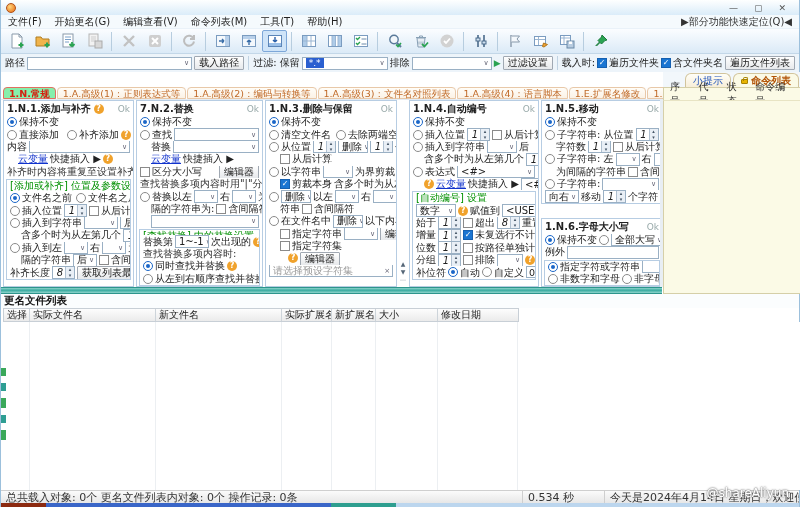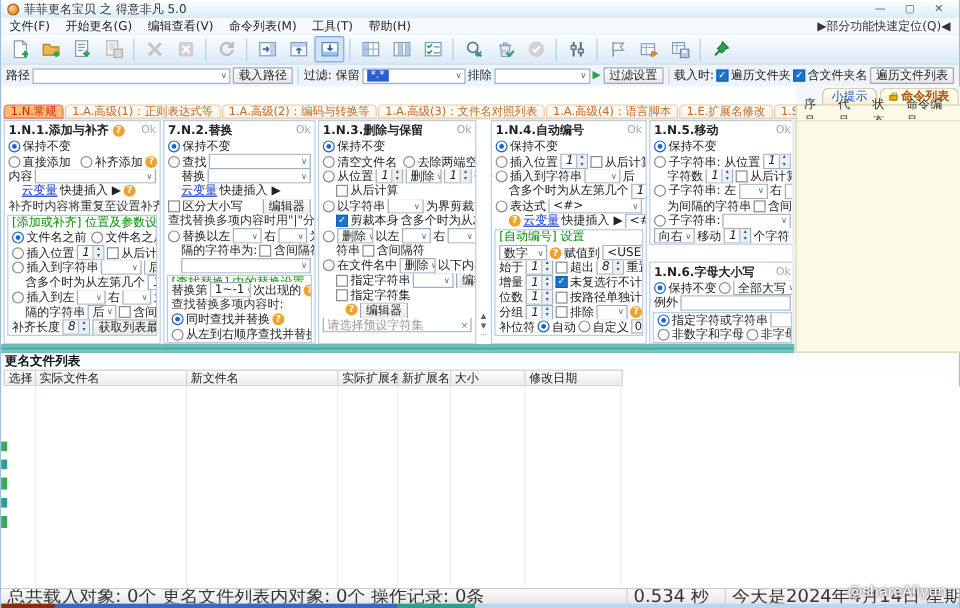--- a/index.html
+++ b/index.html
@@ -48,21 +48,21 @@
 .tab{border:1px solid #9db8d8;border-bottom:none;border-radius:5px 5px 0 0;padding:0 6px;background:linear-gradient(#fffdf9,#fcf1e2);color:#1f55bb;font-size:10px;height:14px;line-height:13px;white-space:nowrap}
 .tab.active{background:#fff;font-weight:bold;color:#1535b5;box-shadow:inset 0 -2px 0 #2a50c8;height:15px}
 .ddbtn{margin-left:auto;width:13px;height:12px;border:1px solid #8aa8c8;background:linear-gradient(#fff,#d8e8f6);font-size:6px;color:#246;display:flex;align-items:center;justify-content:center;flex:none;margin-bottom:1px}
 .sidetabs{position:absolute;left:662px;top:72px;width:138px;height:15px;display:flex;justify-content:flex-end;gap:2px;align-items:flex-end;padding-right:2px;background:#f2f7fb}
 .stab-side{border:1px solid #d2c49c;border-bottom:none;border-radius:6px 6px 0 0;padding:0 7px;font-size:10px;height:14px;line-height:13px;background:linear-gradient(#fffef8,#f7eed8);color:#2255bb;display:flex;align-items:center;gap:3px}
 .stab-side.active{background:#fbfae6;color:#b25408;font-weight:bold}
 .lock{width:7px;height:5px;background:#e8b400;border:1px solid #a88200;border-radius:1px;position:relative;flex:none;margin-top:2px}
 .lock::before{content:"";position:absolute;left:1px;top:-3px;width:3px;height:3px;border:1px solid #a88200;border-bottom:none;border-radius:2px 2px 0 0}
 .tabssub{position:absolute;left:0;top:87px;width:662px;height:13px;display:flex;align-items:center;gap:1px;padding:0 0 0 2px;background:#fdfdfd;border-bottom:1px solid #e4ecf4}
 .stab{border:1px solid #e8c8a8;border-radius:4px 4px 0 0;padding:0 5px;font-size:9.5px;color:#c06a28;background:linear-gradient(#fffdf8,#fbf2e6);height:12px;line-height:11px;white-space:nowrap}
-.stab.active{color:#d51f10;font-weight:normal;background:#fdba74;border-color:#e07060}
+.stab.active{color:#d51f10;font-weight:bold;background:#86efac;border-color:#e07060}
 .cmdheaders{position:absolute;left:662px;top:87px;width:138px;height:13px;background:#fbfae6;border:1px solid #d5cfa8;border-bottom:none;display:flex;gap:9px;align-items:center;padding:0 6px;font-size:10px;color:#333}
 .cmdpanel{position:absolute;left:662px;top:100px;width:138px;height:194px;background:#fbfae6;border:1px solid #d5cfa8;border-top:1px solid #e8e4c4}
 
 .main{position:absolute;left:0;top:100px;width:662px;height:187px;background:#fff;display:flex;gap:2px;padding-left:2px}
 .pcol{border:1px solid #b7cde3;background:#fff;display:flex;flex-direction:column;overflow:hidden;flex:none}
 .ph{display:flex;align-items:center;padding:1px 3px 0 3px;font-weight:bold;font-size:10px;flex:none;gap:3px;white-space:nowrap}
 .ph .ok{margin-left:auto;color:#9aa;font-weight:normal;font-size:9px}
 .r{display:flex;align-items:center;gap:2px;padding:0 3px;height:12.4px;white-space:nowrap;overflow:hidden;flex:none;font-size:10px}
 .r.ind{padding-left:14px}
 .grp{border:1px solid #b7cde3;margin:1px 2px 0 2px;display:flex;flex-direction:column;overflow:hidden}
@@ -77,36 +77,35 @@
 .listbar{position:absolute;left:0;top:294px;width:100%;height:14px;display:flex;align-items:flex-end;background:#fbfdfe;padding:0 3px;gap:4px}
 .listbar .lt{font-weight:bold;color:#111;font-size:10.5px}
 .listopts{margin-left:auto;display:flex;align-items:center;gap:4px;font-size:10px}
 .numin{width:26px;height:12px;border:1px solid #9ab0c4;background:#fff;font-size:9.5px;text-align:left;padding:0 2px;line-height:11px}
 .thead{position:absolute;left:2px;top:308px;width:516px;height:14px;display:flex;background:linear-gradient(#fdfdfd,#ebebeb);border:1px solid #c8cfd6;font-size:10px;color:#222}
 .th{border-right:1px solid #cdd4da;padding:0 3px;display:flex;align-items:center;overflow:hidden;white-space:nowrap;flex:none}
 .tbodyarea{position:absolute;left:0;top:322px;width:800px;height:168px;background:#fff}
 .tgrid{position:absolute;left:2px;top:0;width:516px;height:168px}
 .tgrid span{position:absolute;top:0;bottom:0;width:1px;background:#eceff2}
 
-.statusbar{position:absolute;left:0;top:490px;width:100%;height:13px;background:linear-gradient(#fbfbfb,#e7e7e7);border-top:1px solid #cfcfcf;display:flex;font-size:15px;color:#333;align-items:center}
+.statusbar{position:absolute;left:0;top:490px;width:100%;height:13px;background:linear-gradient(#fbfbfb,#e7e7e7);border-top:1px solid #cfcfcf;display:flex;font-size:11px;color:#333;align-items:center}
 .sseg{height:100%;display:flex;align-items:center;padding:0 5px;border-right:1px solid #cfcfcf;overflow:hidden;white-space:nowrap}
 .s1{width:522px}.s2{width:82px}.s3{flex:1;border-right:none}
 .bstrip{position:absolute;left:0;top:503px;width:100%;height:4px;background:linear-gradient(90deg,#8c2a10 0 45px,#3a66c8 45px 330px,#2e9e8f 330px 395px,#bcd6ee 395px 100%)}
 .watermark{position:absolute;right:10px;top:486px;color:#fff;font-size:12px;text-shadow:0 0 2px #777,0 0 2px #777;z-index:5}
 .lmarks{position:absolute;left:0;top:368px;width:5px;z-index:4}
 .lmarks i{display:block;width:5px;margin-bottom:7px}
 </style>
 </head>
 <body>
 
 <div id="win">
 
   <div class="titlebar">
     <span class="title-icon"></span>
-    <span class="title-text">菲菲更名宝贝 之 得意非凡 5.0</span>
     <span class="win-btns">
       <span>—</span>
       <span>▢</span>
       <span>✕</span>
     </span>
   </div>
 
   <div class="menubar">
     <span>文件(F)</span>
     <span>开始更名(G)</span>

